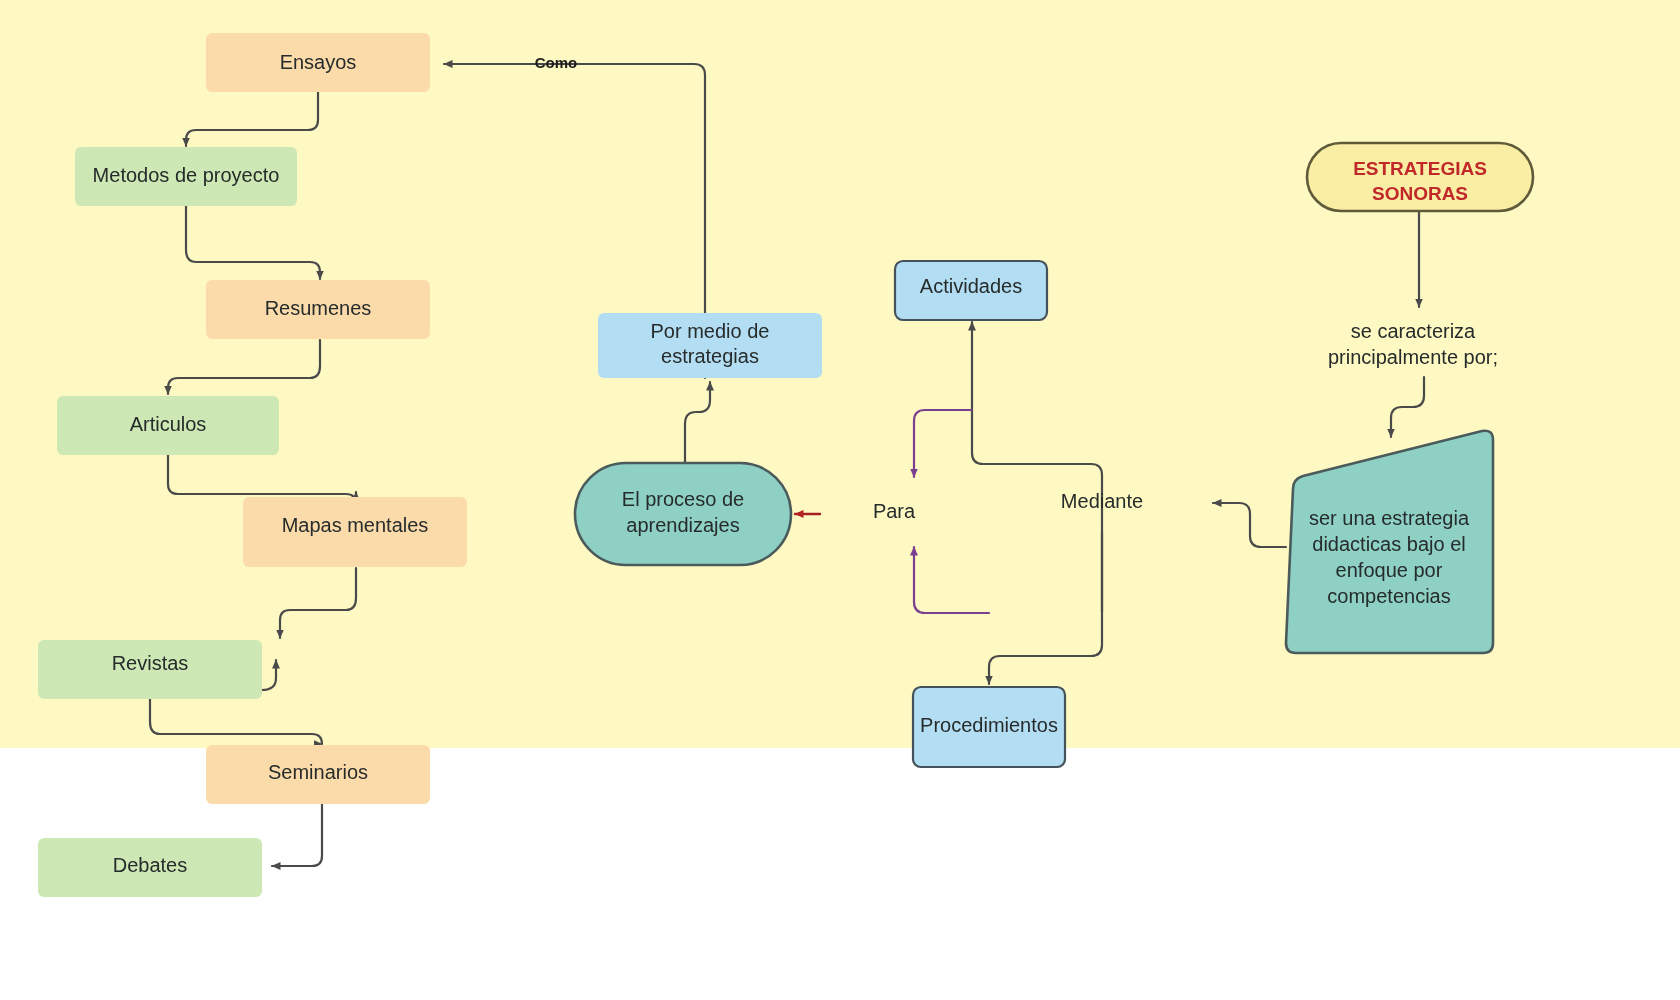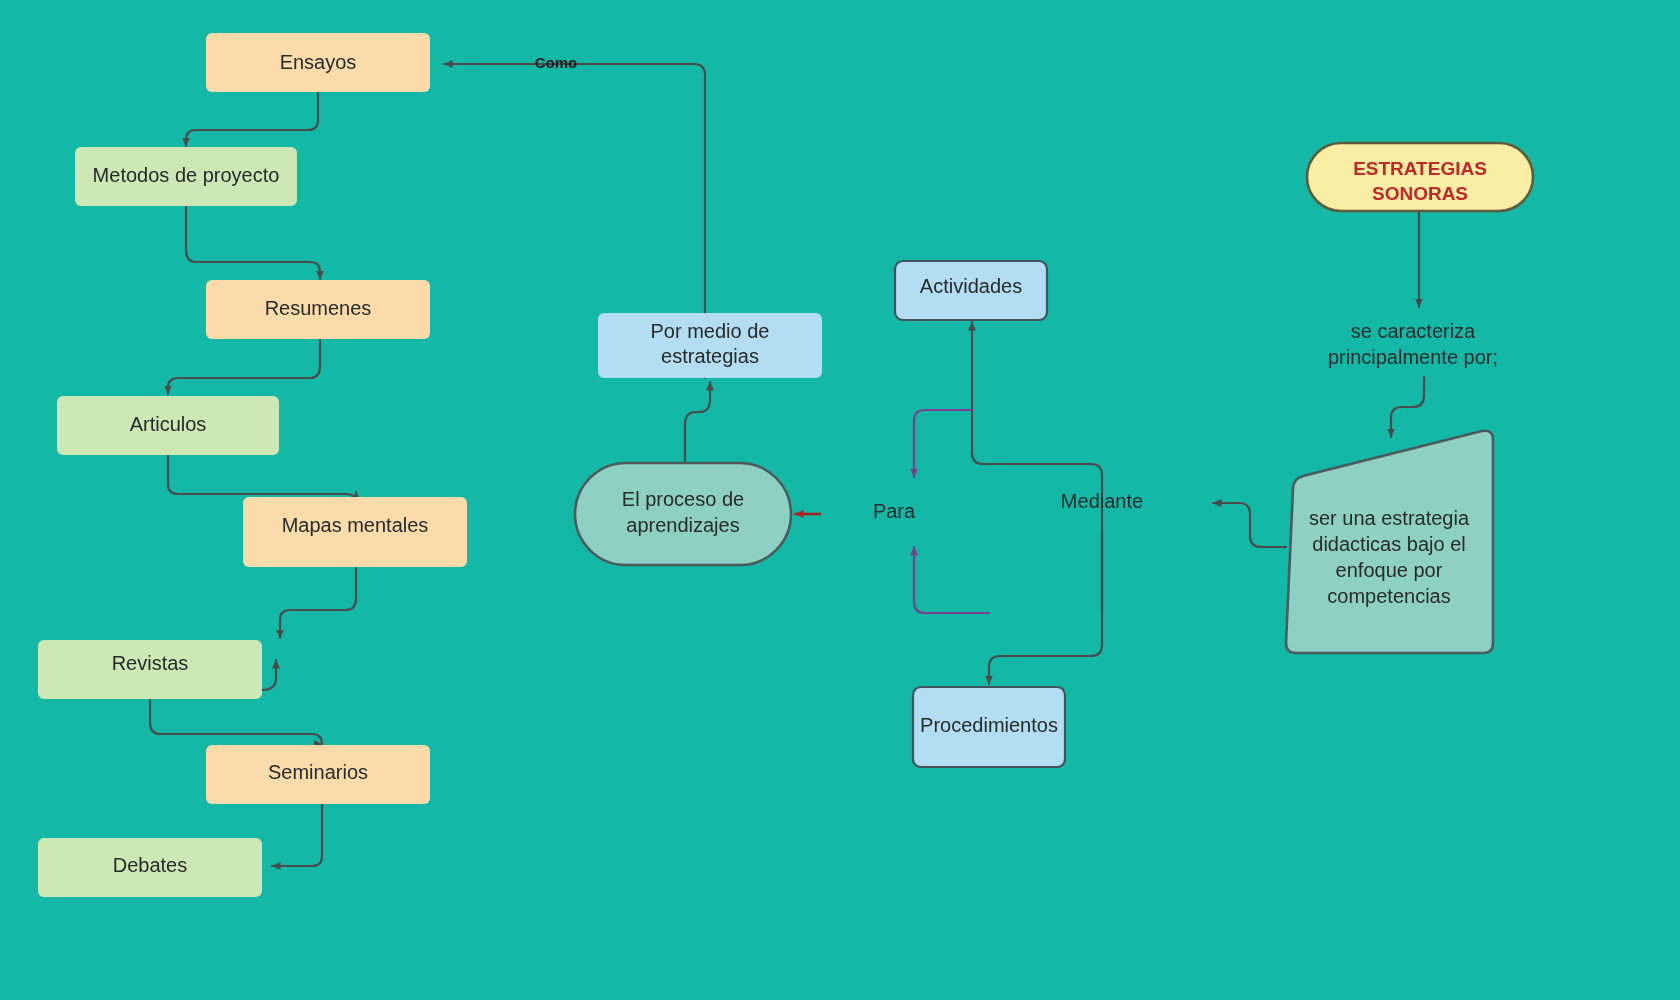--- a/index.html
+++ b/index.html
@@ -10,22 +10,22 @@
   }
   body {
     width: 1680px;
     height: 1000px;
     font-family: "Liberation Sans", sans-serif;
     overflow: hidden;
   }
   #canvas {
     position: relative;
     width: 1680px;
-    height: 1000px;
-    background: #14b8a6;
+    height: 748px;
+    background: #fef9c3;
   }
   svg#diagram {
     position: absolute;
     top: 0; left: 0;
     width: 1680px;
     height: 1000px;
   }
   .node-text {
     font-family: "Liberation Sans", sans-serif;
     text-anchor: middle;

